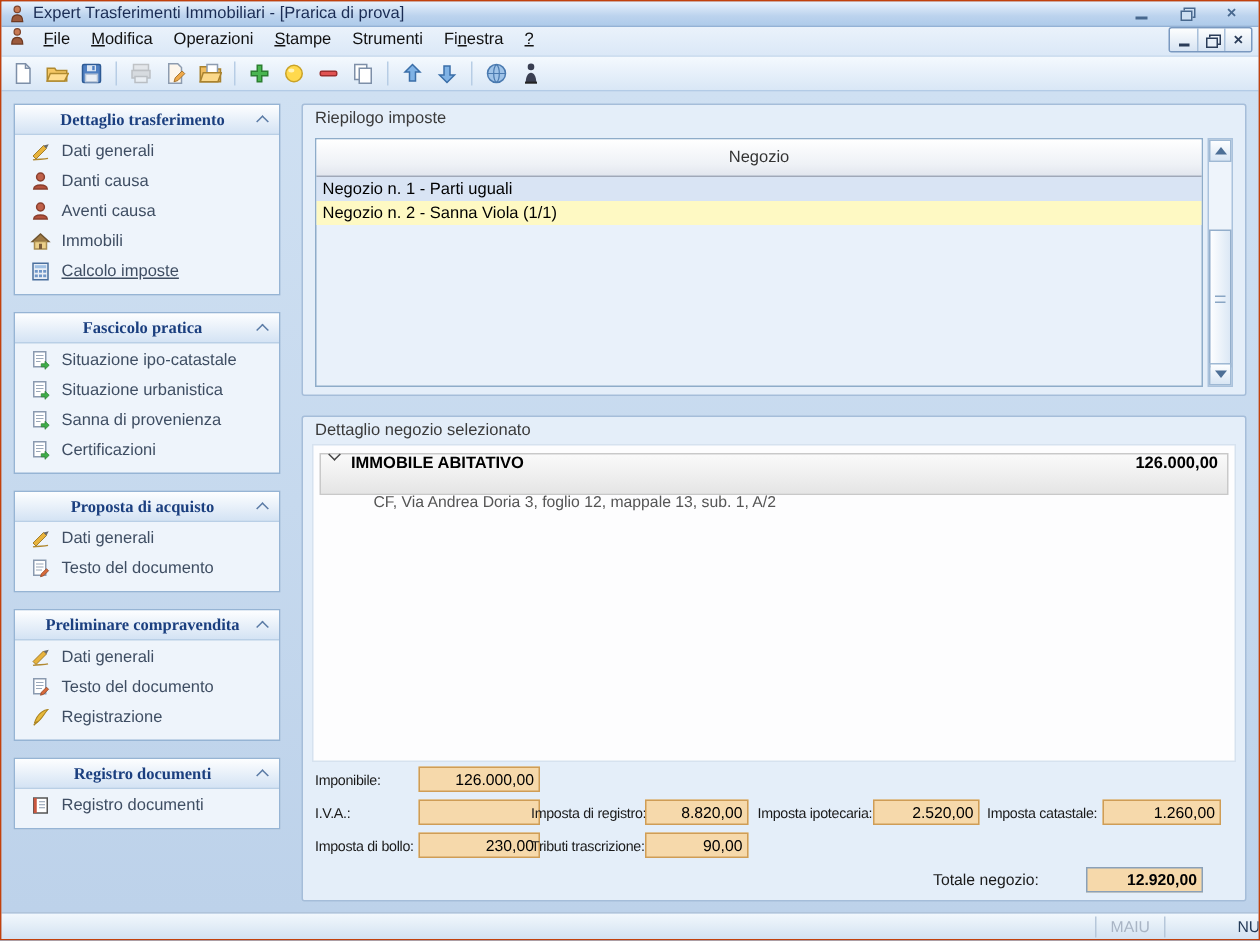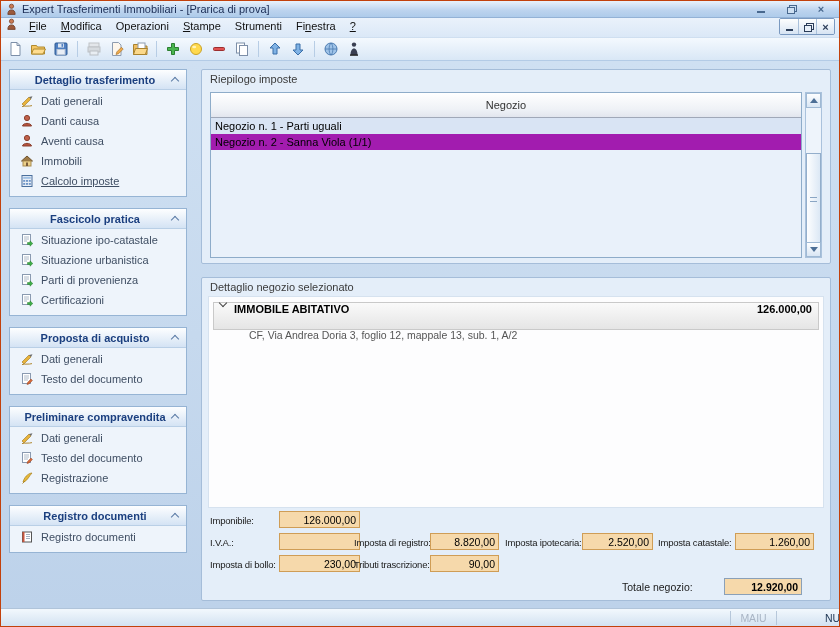--- a/index.html
+++ b/index.html
@@ -53,41 +53,41 @@
   .tbtn.disabled svg { filter:grayscale(1) opacity(.55); }
   .tsep { width:1px; height:16px; background:#b7cde5; margin:0 3px; }
   
   .workspace { position:absolute; left:0; top:60px; right:0; bottom:18px;
     background:linear-gradient(#cfe0f2,#bdd2ea); }
   
   .sidebar { position:absolute; left:8px; top:8px; width:178px; }
   .panel { background:#eef4fb; border:1px solid #96b4d4; margin-bottom:11px; padding-bottom:6px; }
   .panel-header {
     height:20px; background:linear-gradient(#fdfeff,#d4e3f4);
-    border-bottom:1px solid #b9cfe6; display:flex; align-items:center; padding:0 8px;
+    border-bottom:1px solid #b9cfe6; display:flex; align-items:center; padding:0 8px;font-family:Liberation Serif, serif;
   }
   .panel-title { flex:1; text-align:center; font-weight:bold; color:#1b3f7f; }
   .chev-up { width:6px; height:6px; border-left:1.6px solid #5a7aa5; border-top:1.6px solid #5a7aa5;
              transform:rotate(45deg); margin-top:3px; }
   .panel-item { height:18px; display:flex; align-items:center; gap:7px; padding-left:10px; margin-top:2px; color:#3f4e63; }
   .panel-item .icon { width:14px; height:14px; display:inline-flex; }
   .panel-item.active .lbl { text-decoration:underline; }
   
   .groupbox { position:absolute; border:1px solid #a5bdd9; background:#e4eef9; border-radius:2px; }
   .gb1 { left:200px; top:8px; width:630px; height:195px; }
   .gb2 { left:200px; top:216px; width:630px; height:324px; }
   .gb-label { position:absolute; left:8px; top:3px; color:#3a3a3a; }
   
   .listview { position:absolute; left:8px; top:22px; width:592px; height:166px;
     background:#e9f1fa; border:1px solid #8eacc9; }
   .lv-header { height:25px; background:linear-gradient(#ffffff,#eef1f6 70%,#e2e6ee);
     border-bottom:1px solid #a0a8b8; display:flex; align-items:center; justify-content:center; color:#333; }
   .lv-row { height:16px; line-height:16px; padding-left:4px; white-space:nowrap; color:#000; }
   .lv-row.sel { background:#d9e4f4; }
-  .lv-row.alt { background:#a21caf; }
+  .lv-row.alt { background:#fef9c3; }
   
   .scrollbar { position:absolute; left:603px; top:22px; width:17px; height:166px;
     background:#eef4fb; border:1px solid #aac2dc; }
   .sb-btn { position:absolute; left:0; width:15px; height:15px;
     background:linear-gradient(#fdfeff,#d9e6f4); border:1px solid #9fb9d4;
     display:flex; align-items:center; justify-content:center; }
   .sb-btn.up { top:0; } .sb-btn.down { bottom:0; }
   .tri-up { width:0; height:0; border-left:4px solid transparent; border-right:4px solid transparent; border-bottom:5px solid #4d6f96; }
   .tri-down { width:0; height:0; border-left:4px solid transparent; border-right:4px solid transparent; border-top:5px solid #4d6f96; }
   .sb-thumb { position:absolute; left:0; top:60px; width:15px; height:92px;
@@ -362,21 +362,21 @@
           <span class="lbl">Situazione urbanistica</span>
         </div>
         <div class="panel-item">
           <span class="icon">
               <svg width="14" height="14" viewBox="0 0 14 14">
                 <rect x="2.5" y="1.5" width="8" height="10" fill="#fff" stroke="#8a9ab0"></rect>
                 <path d="M4 4h5M4 6h5M4 8h3" stroke="#9aa8ba" stroke-width="0.8"></path>
                 <path d="M7.5 9.5h2.5v-1.7l2.8 2.7-2.8 2.7v-1.7H7.5z" fill="#3fae49" stroke="#2c7f31" stroke-width="0.5"></path>
               </svg>
             </span>
-          <span class="lbl">Parti di provenienza</span>
+          <span class="lbl">Sanna di provenienza</span>
         </div>
         <div class="panel-item">
           <span class="icon">
               <svg width="14" height="14" viewBox="0 0 14 14">
                 <rect x="2.5" y="1.5" width="8" height="10" fill="#fff" stroke="#8a9ab0"></rect>
                 <path d="M4 4h5M4 6h5M4 8h3" stroke="#9aa8ba" stroke-width="0.8"></path>
                 <path d="M7.5 9.5h2.5v-1.7l2.8 2.7-2.8 2.7v-1.7H7.5z" fill="#3fae49" stroke="#2c7f31" stroke-width="0.5"></path>
               </svg>
             </span>
           <span class="lbl">Certificazioni</span>

